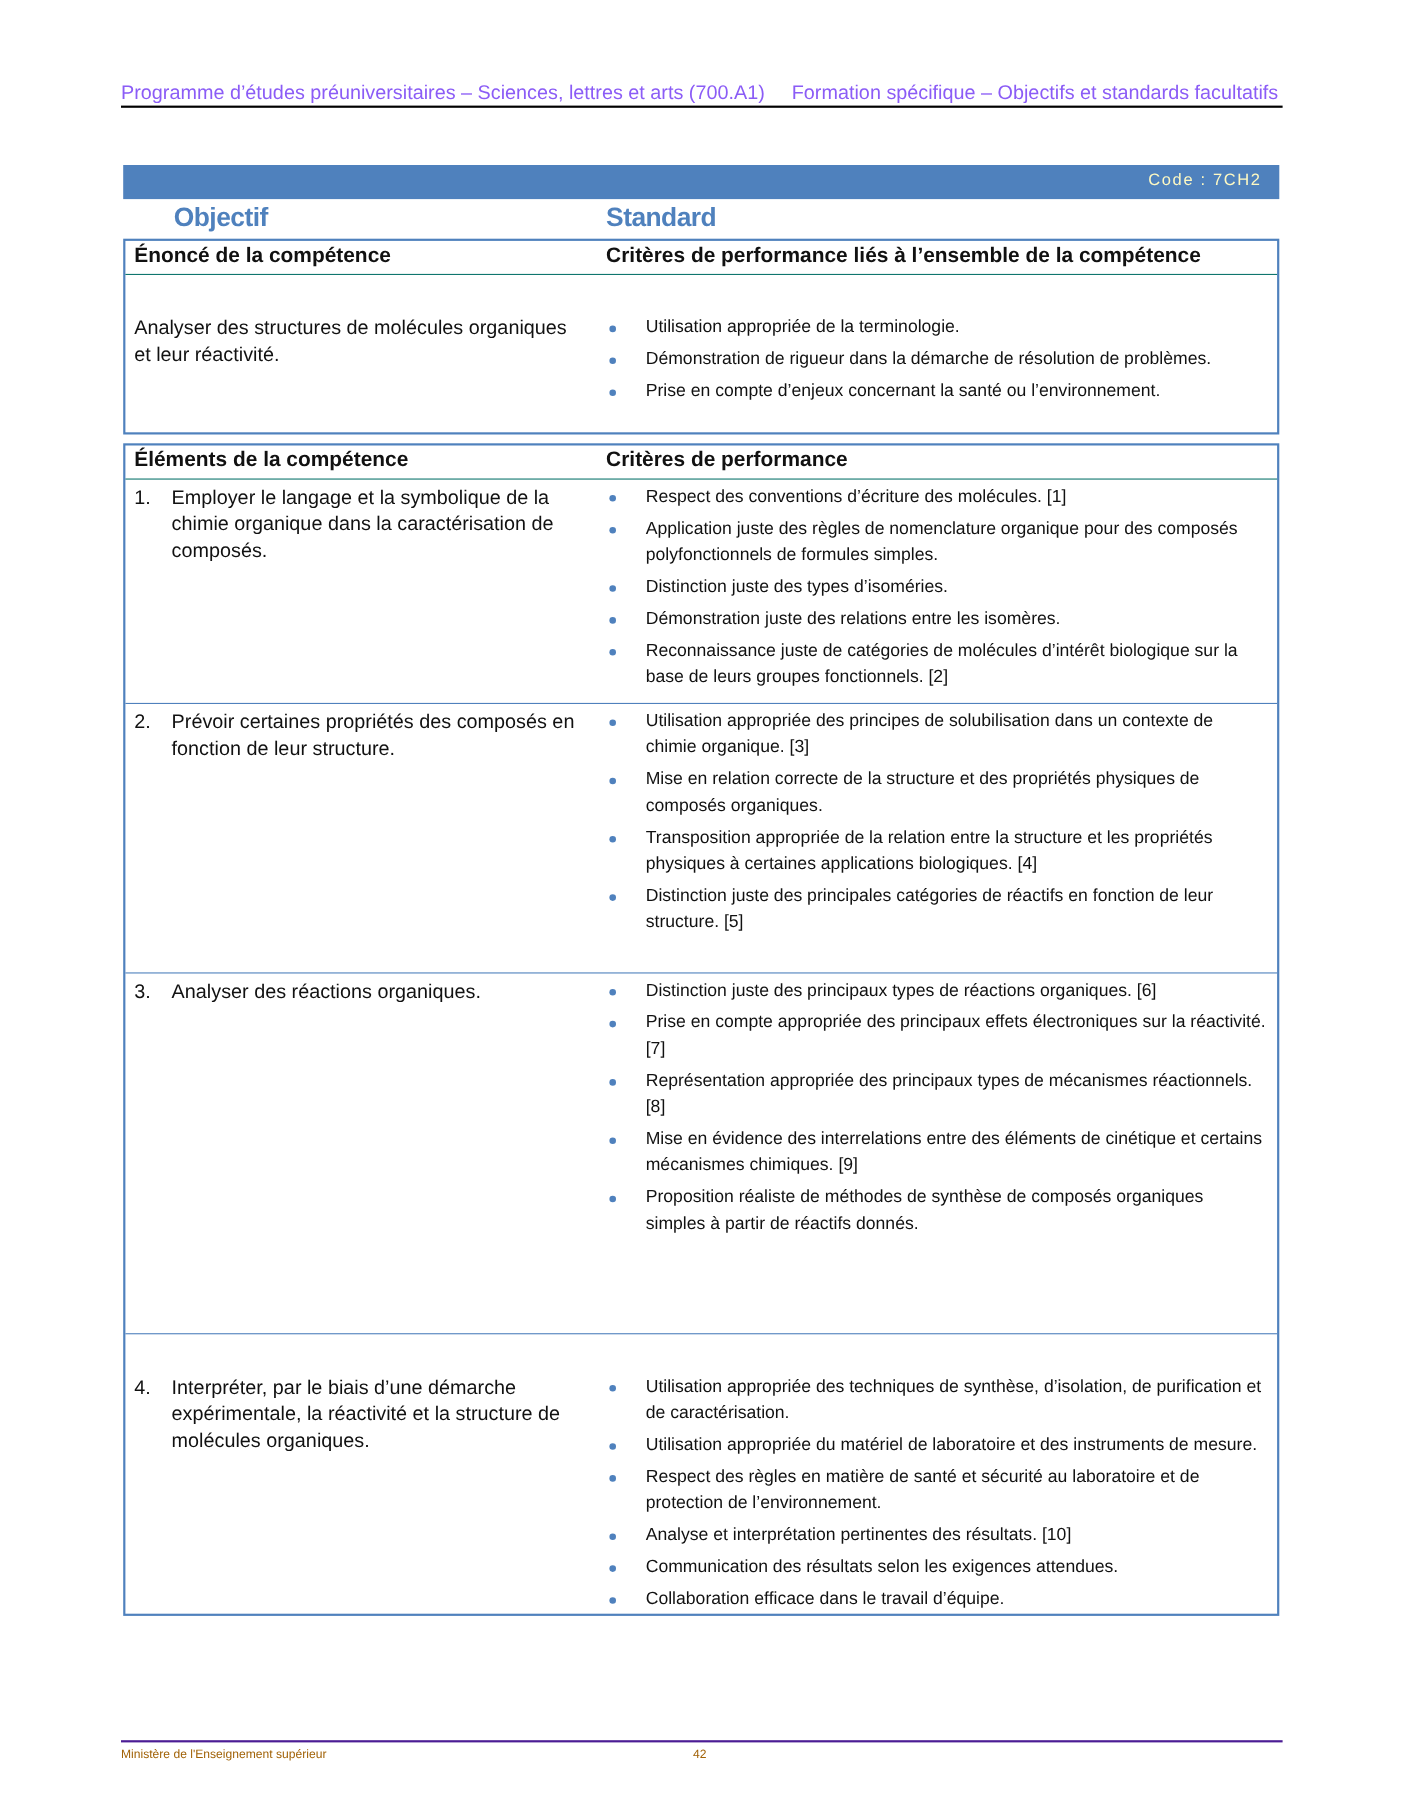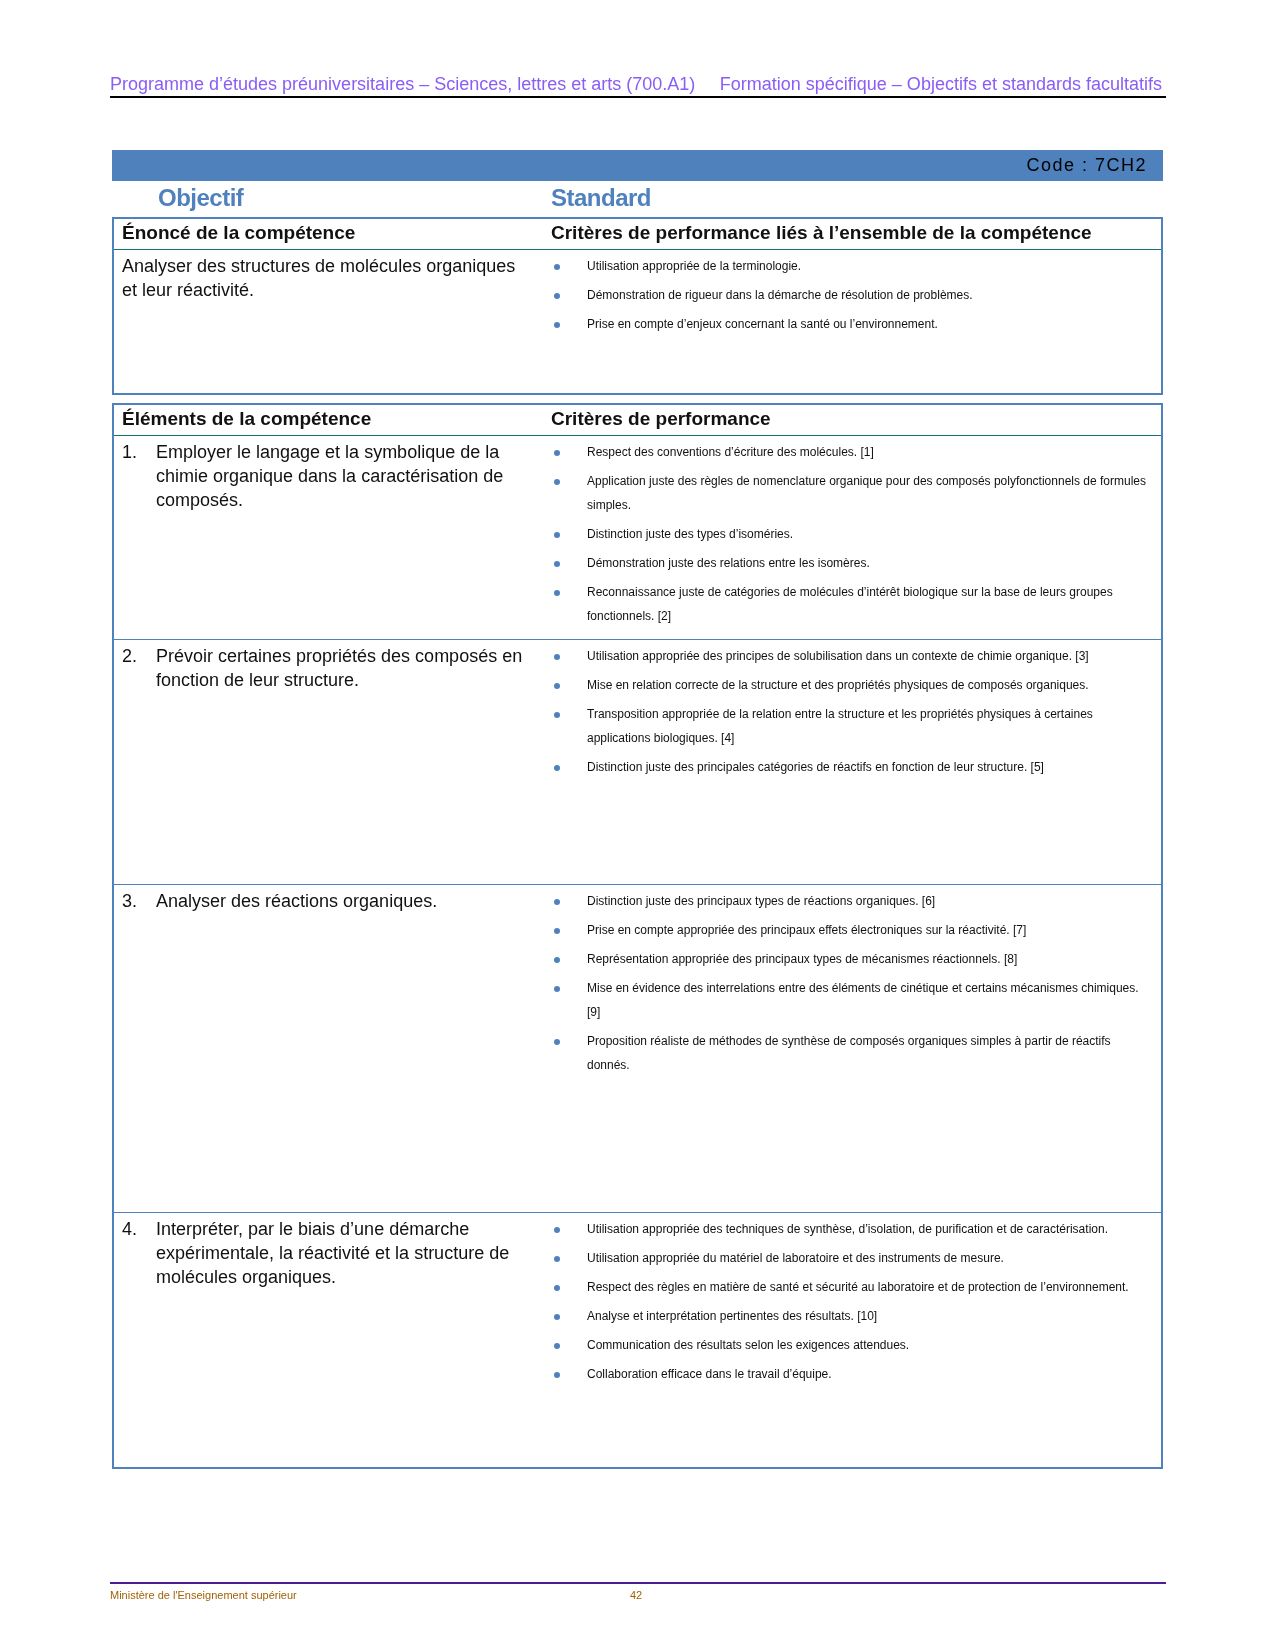--- a/index.html
+++ b/index.html
@@ -3,42 +3,42 @@
 <meta charset="utf-8">
 <style>
   html, body { margin: 0; padding: 0; background: #ffffff; }
   body { width: 1275px; height: 1650px; position: relative; overflow: hidden;
          font-family: "Liberation Sans", sans-serif; color: #111; }
   .page-header { position: absolute; left: 110px; top: 72px; width: 1056px; height: 24px;
                  border-bottom: 2px solid #000; font-size: 18px; color: #8b5cf6; }
   .page-header .left { position: absolute; left: 0; top: 2px; }
   .page-header .right { position: absolute; right: 4px; top: 2px; }
   .code-bar { position: absolute; left: 112px; top: 150px; width: 1051px; height: 31px;
-              background: #4f81bd; color: #000000; font-size: 18px; letter-spacing: 1.5px; }
+              background: #4f81bd; color: #fef9c3; font-size: 15px; letter-spacing: 1.5px; }
   .code-bar span { position: absolute; right: 16px; top: 5px; }
   .col-titles { position: absolute; left: 112px; top: 182px; width: 1051px; height: 34px; }
   .col-titles .t { position: absolute; top: 2px; font-size: 24px; font-weight: bold; color: #4f81bd;
                    letter-spacing: -0.5px; }
   .col-titles .t1 { left: 10px; margin-left: 36px; }
   .col-titles .t2 { left: 439px; }
   .block { position: absolute; left: 112px; width: 1047px; border: 2px solid #4f81bd; }
   .block1 { top: 217px; height: 174px; }
   .block2 { top: 403px; height: 1062px; }
   .hdr-row { position: absolute; left: 0; right: 0; top: 0; height: 30px;
              border-bottom: 1px solid #0f766e; font-weight: bold; font-size: 19px; }
   .hdr-row .c1 { position: absolute; left: 8px; top: 3px; }
   .hdr-row .c2 { position: absolute; left: 437px; top: 3px; }
   .row { position: absolute; left: 0; right: 0; border-bottom: 1px solid #4f81bd; }
-  .row.last { border-bottom: none; }
+  .row.last { border-bottom: none; margin-top: 32px; }
   .cell-left { position: absolute; left: 8px; top: 4px; width: 410px; font-size: 18px; line-height: 24px; }
   .cell-left .num { position: absolute; left: 0; top: 0; }
   .cell-left .txt { position: absolute; left: 34px; top: 0; width: 380px; }
   .cell-left.plain .txt { left: 0; width: 410px; }
   .crit { position: absolute; left: 437px; top: 4px; width: 600px; list-style: none; margin: 0; padding: 0; }
-  .crit li { position: relative; padding-left: 36px; font-size: 12px; line-height: 24px; margin-bottom: 5px; }
+  .crit li { position: relative; padding-left: 36px; font-size: 16px; line-height: 24px; margin-bottom: 5px; }
   .crit li .dot { position: absolute; left: 3px; top: 10px; width: 6px; height: 6px; border-radius: 50%; background: #4f81bd; }
   .page-footer { position: absolute; left: 110px; top: 1582px; width: 1056px; height: 0;
                  border-top: 2px solid #4c1d95; font-size: 11px; color: #a16207; }
   .page-footer .left { position: absolute; left: 0; top: 5px; }
   .page-footer .num { position: absolute; left: 520px; top: 5px; }
 </style>
 </head>
 <body>
 
 <div class="page-header">

